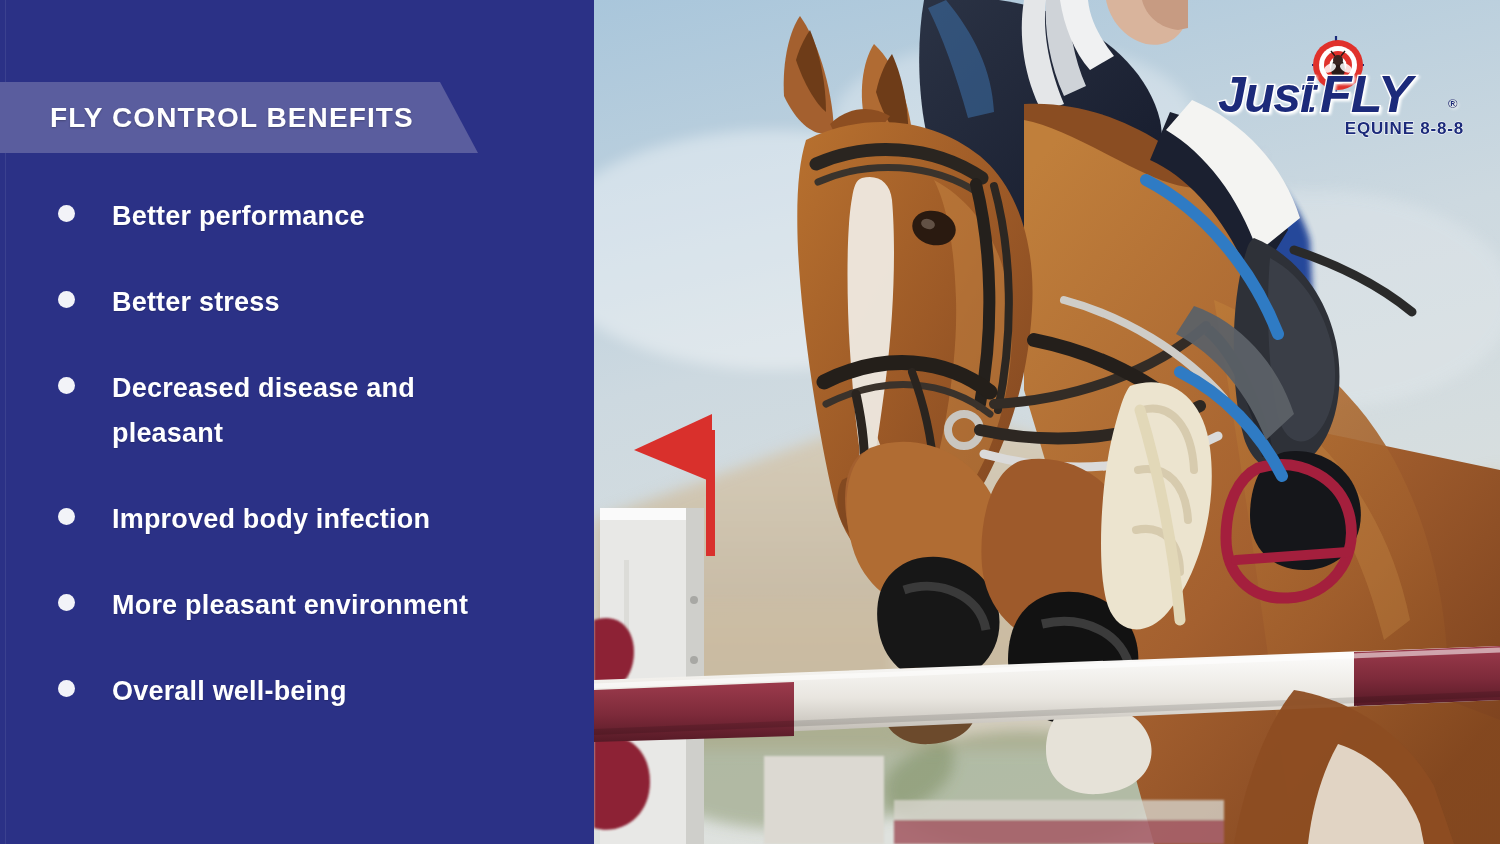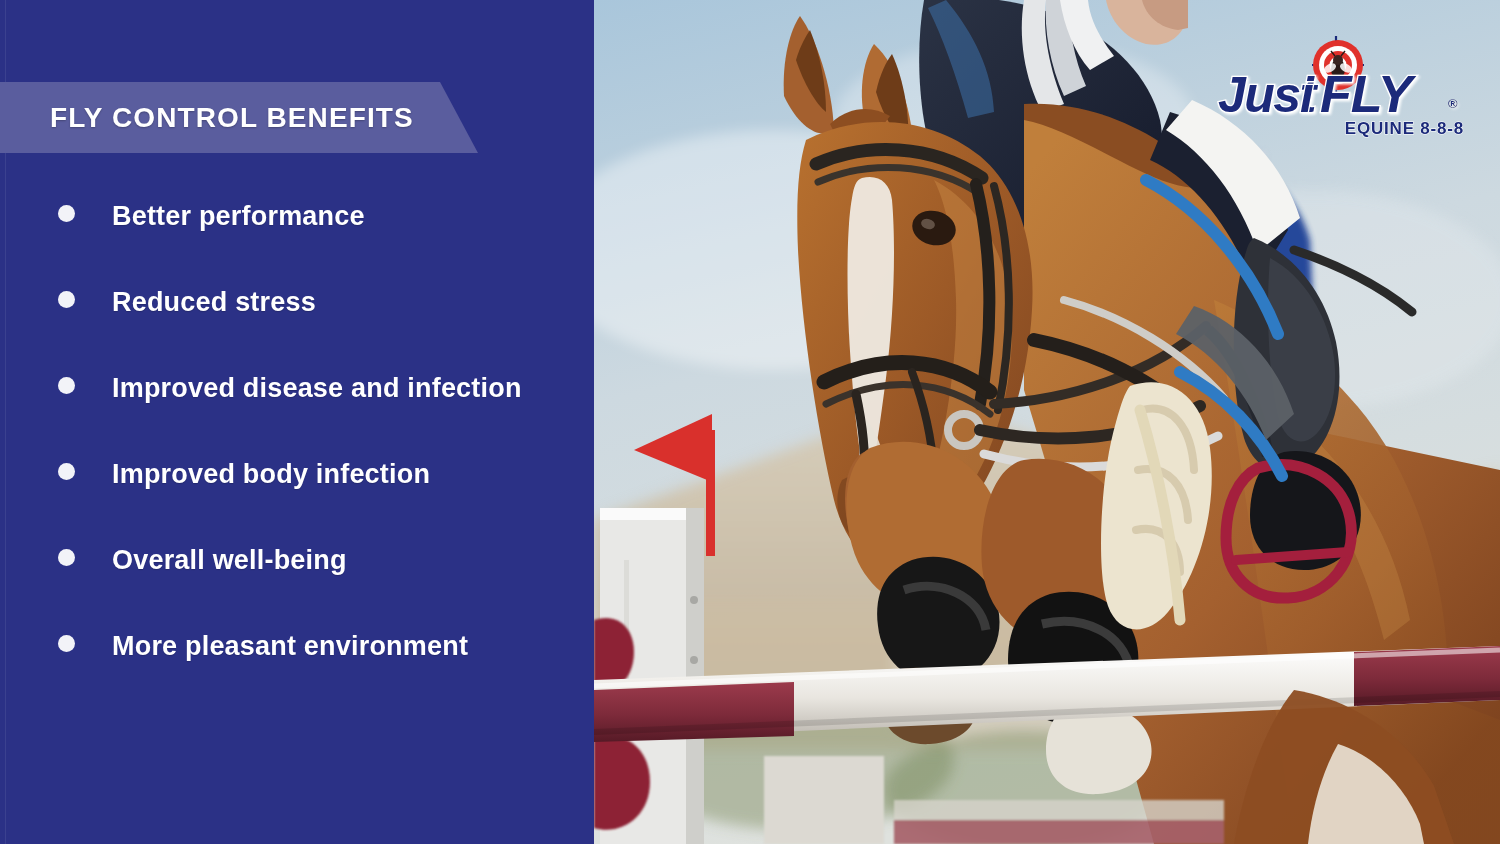--- a/index.html
+++ b/index.html
@@ -112,41 +112,41 @@
 
     <div class="bullet-list">
 
       <div class="bullet-item">
         <span class="bullet-dot"></span>
         <span class="bullet-text">Better performance</span>
       </div>
 
       <div class="bullet-item">
         <span class="bullet-dot"></span>
-        <span class="bullet-text">Reduced stress</span>
-      </div>
-
-      <div class="bullet-item">
-        <span class="bullet-dot"></span>
-        <span class="bullet-text">Improved disease and infection</span>
+        <span class="bullet-text">Better stress</span>
+      </div>
+
+      <div class="bullet-item">
+        <span class="bullet-dot"></span>
+        <span class="bullet-text">Decreased disease and pleasant</span>
       </div>
 
       <div class="bullet-item">
         <span class="bullet-dot"></span>
         <span class="bullet-text">Improved body infection</span>
       </div>
 
       <div class="bullet-item">
         <span class="bullet-dot"></span>
+        <span class="bullet-text">More pleasant environment</span>
+      </div>
+
+      <div class="bullet-item">
+        <span class="bullet-dot"></span>
         <span class="bullet-text">Overall well-being</span>
-      </div>
-
-      <div class="bullet-item">
-        <span class="bullet-dot"></span>
-        <span class="bullet-text">More pleasant environment</span>
       </div>
 
     </div>
   </div>
 
   <div class="photo">
     <svg class="photo-svg" viewBox="0 0 906 844" preserveAspectRatio="xMidYMid slice">
       <defs>
         <linearGradient id="sky" x1="0" y1="0" x2="0.25" y2="1">
           <stop offset="0%" stop-color="#a9c6db"></stop>

